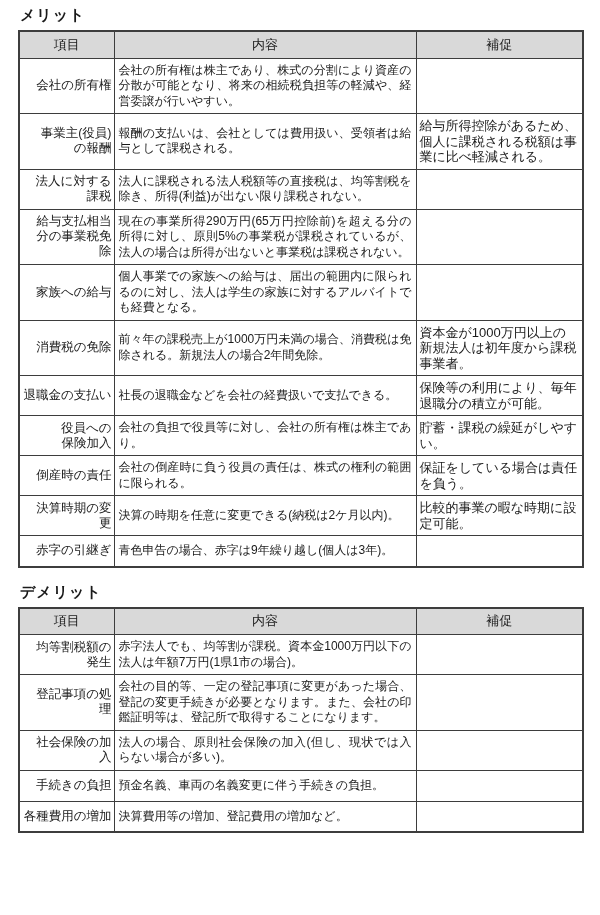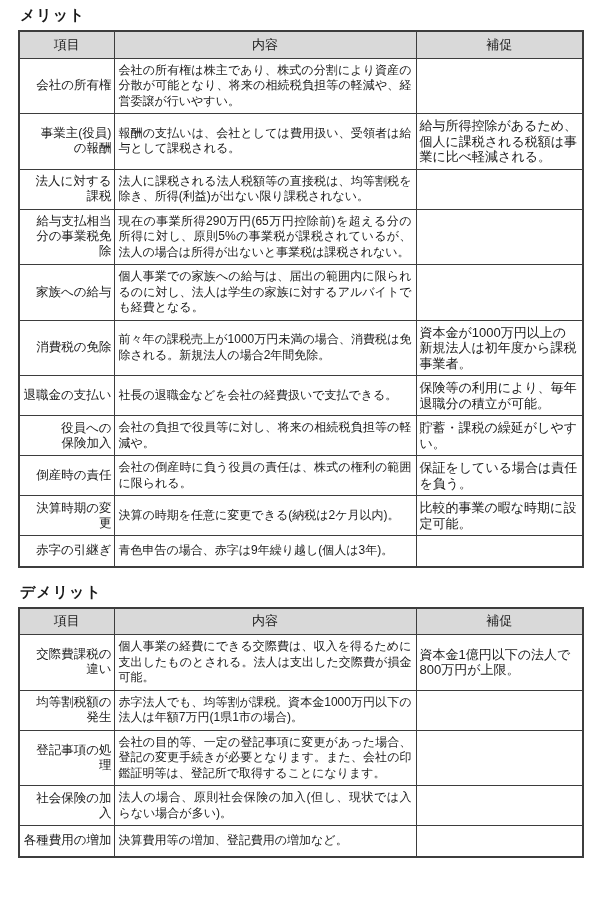--- a/index.html
+++ b/index.html
@@ -127,21 +127,21 @@
 
   <tr>
     <td class="cell-item">退職金の支払い</td>
     <td class="cell-content">社長の退職金などを会社の経費扱いで支払できる。</td>
     <td class="cell-note">保険等の利用により、毎年退職分の積立が可能。</td>
   </tr>
 
   <tr>
     <td class="cell-item">役員への
 保険加入</td>
-    <td class="cell-content">会社の負担で役員等に対し、将来の相続税負担等の軽減や。</td>
+    <td class="cell-content">会社の負担で役員等に対し、会社の所有権は株主であり。</td>
     <td class="cell-note">貯蓄・課税の繰延がしやすい。</td>
   </tr>
 
   <tr>
     <td class="cell-item">倒産時の責任</td>
     <td class="cell-content">会社の倒産時に負う役員の責任は、株式の権利の範囲に限られる。</td>
     <td class="cell-note">保証をしている場合は責任を負う。</td>
   </tr>
 
   <tr>
@@ -169,26 +169,20 @@
         <col style="width:167px">
       </colgroup>
       <thead>
         <tr>
           <th>項目</th>
           <th>内容</th>
           <th>補促</th>
         </tr>
       </thead>
       <tbody>
-  <tr>
-    <td class="cell-item">交際費課税の
-違い</td>
-    <td class="cell-content">個人事業の経費にできる交際費は、収入を得るために支出したものとされる。法人は支出した交際費が損金可能。</td>
-    <td class="cell-note">資本金1億円以下の法人で800万円が上限。</td>
-  </tr>
 
   <tr>
     <td class="cell-item">均等割税額の
 発生</td>
     <td class="cell-content">赤字法人でも、均等割が課税。資本金1000万円以下の法人は年額7万円(1県1市の場合)。</td>
     <td class="cell-note"></td>
   </tr>
 
   <tr>
     <td class="cell-item">登記事項の処
@@ -197,20 +191,25 @@
     <td class="cell-note"></td>
   </tr>
 
   <tr>
     <td class="cell-item">社会保険の加
 入</td>
     <td class="cell-content">法人の場合、原則社会保険の加入(但し、現状では入らない場合が多い)。</td>
     <td class="cell-note"></td>
   </tr>
 
+  <tr>
+    <td class="cell-item">手続きの負担</td>
+    <td class="cell-content">預金名義、車両の名義変更に伴う手続きの負担。</td>
+    <td class="cell-note"></td>
+  </tr>
 
   <tr>
     <td class="cell-item">各種費用の増加</td>
     <td class="cell-content">決算費用等の増加、登記費用の増加など。</td>
     <td class="cell-note"></td>
   </tr>
 </tbody>
     </table>
   </section>
 </div>

